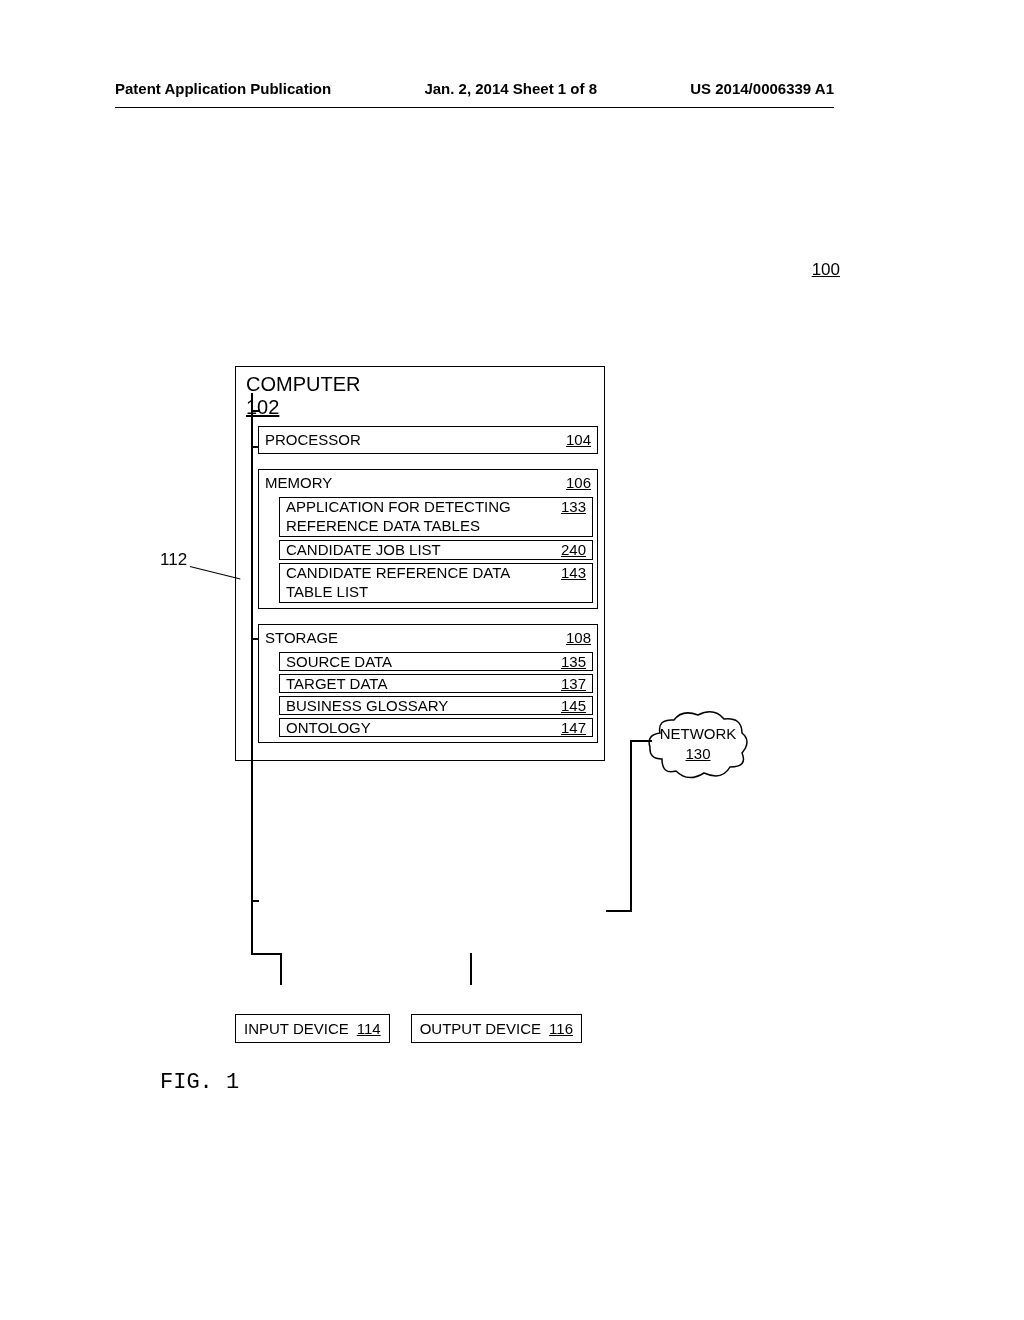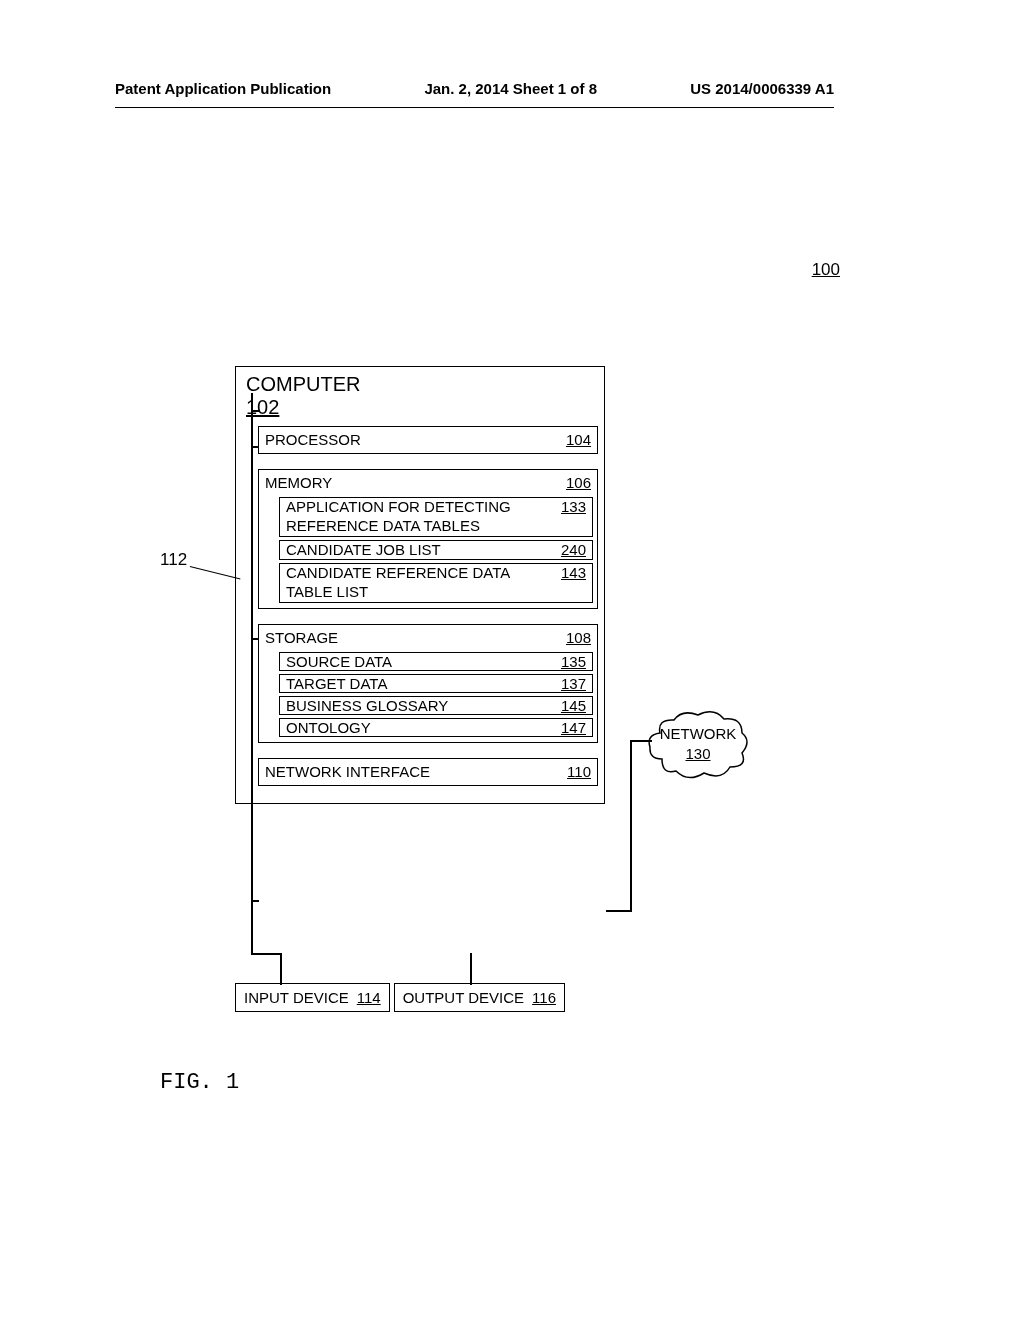--- a/index.html
+++ b/index.html
@@ -103,25 +103,25 @@
 .bus-drop {
   position: absolute;
   top: 693px;
   left: 120px;
   width: 2px;
   height: 32px;
   background: #000;
 }
 .io-row {
   position: absolute;
-  top: 723px;
+  top: 754px;
   left: 75px;
   width: 370px;
   display: flex;
-  gap: 4px;
+  gap: 21px;
 }
 .io-box {
   border: 1.5px solid #000;
   padding: 5px 8px;
   font-size: 15px;
   display: flex;
   gap: 8px;
   align-items: baseline;
 }
 
@@ -241,26 +241,20 @@
       <div class="item-box">
         <span class="label">BUSINESS GLOSSARY</span>
         <span class="refnum">145</span>
       </div>
       <div class="item-box">
         <span class="label">ONTOLOGY</span>
         <span class="refnum">147</span>
       </div>
     </div>
 
-    <div class="sub-box">
-      <div class="sub-box-header">
-        <span>NETWORK INTERFACE</span>
-        <span class="refnum">110</span>
-      </div>
-    </div>
   </div>
 
   <div class="bus-line"></div>
 
   <div class="bus-tick-h" style="top:150px; width:8px;"></div>
   <div class="bus-tick-h" style="top:186px; width:8px;"></div>
   <div class="bus-tick-h" style="top:378px; width:8px;"></div>
   <div class="bus-tick-h" style="top:640px; width:8px;"></div>
   <div class="bus-tick-h" style="top:693px; width:30px;"></div>
   <div class="bus-drop"></div>

